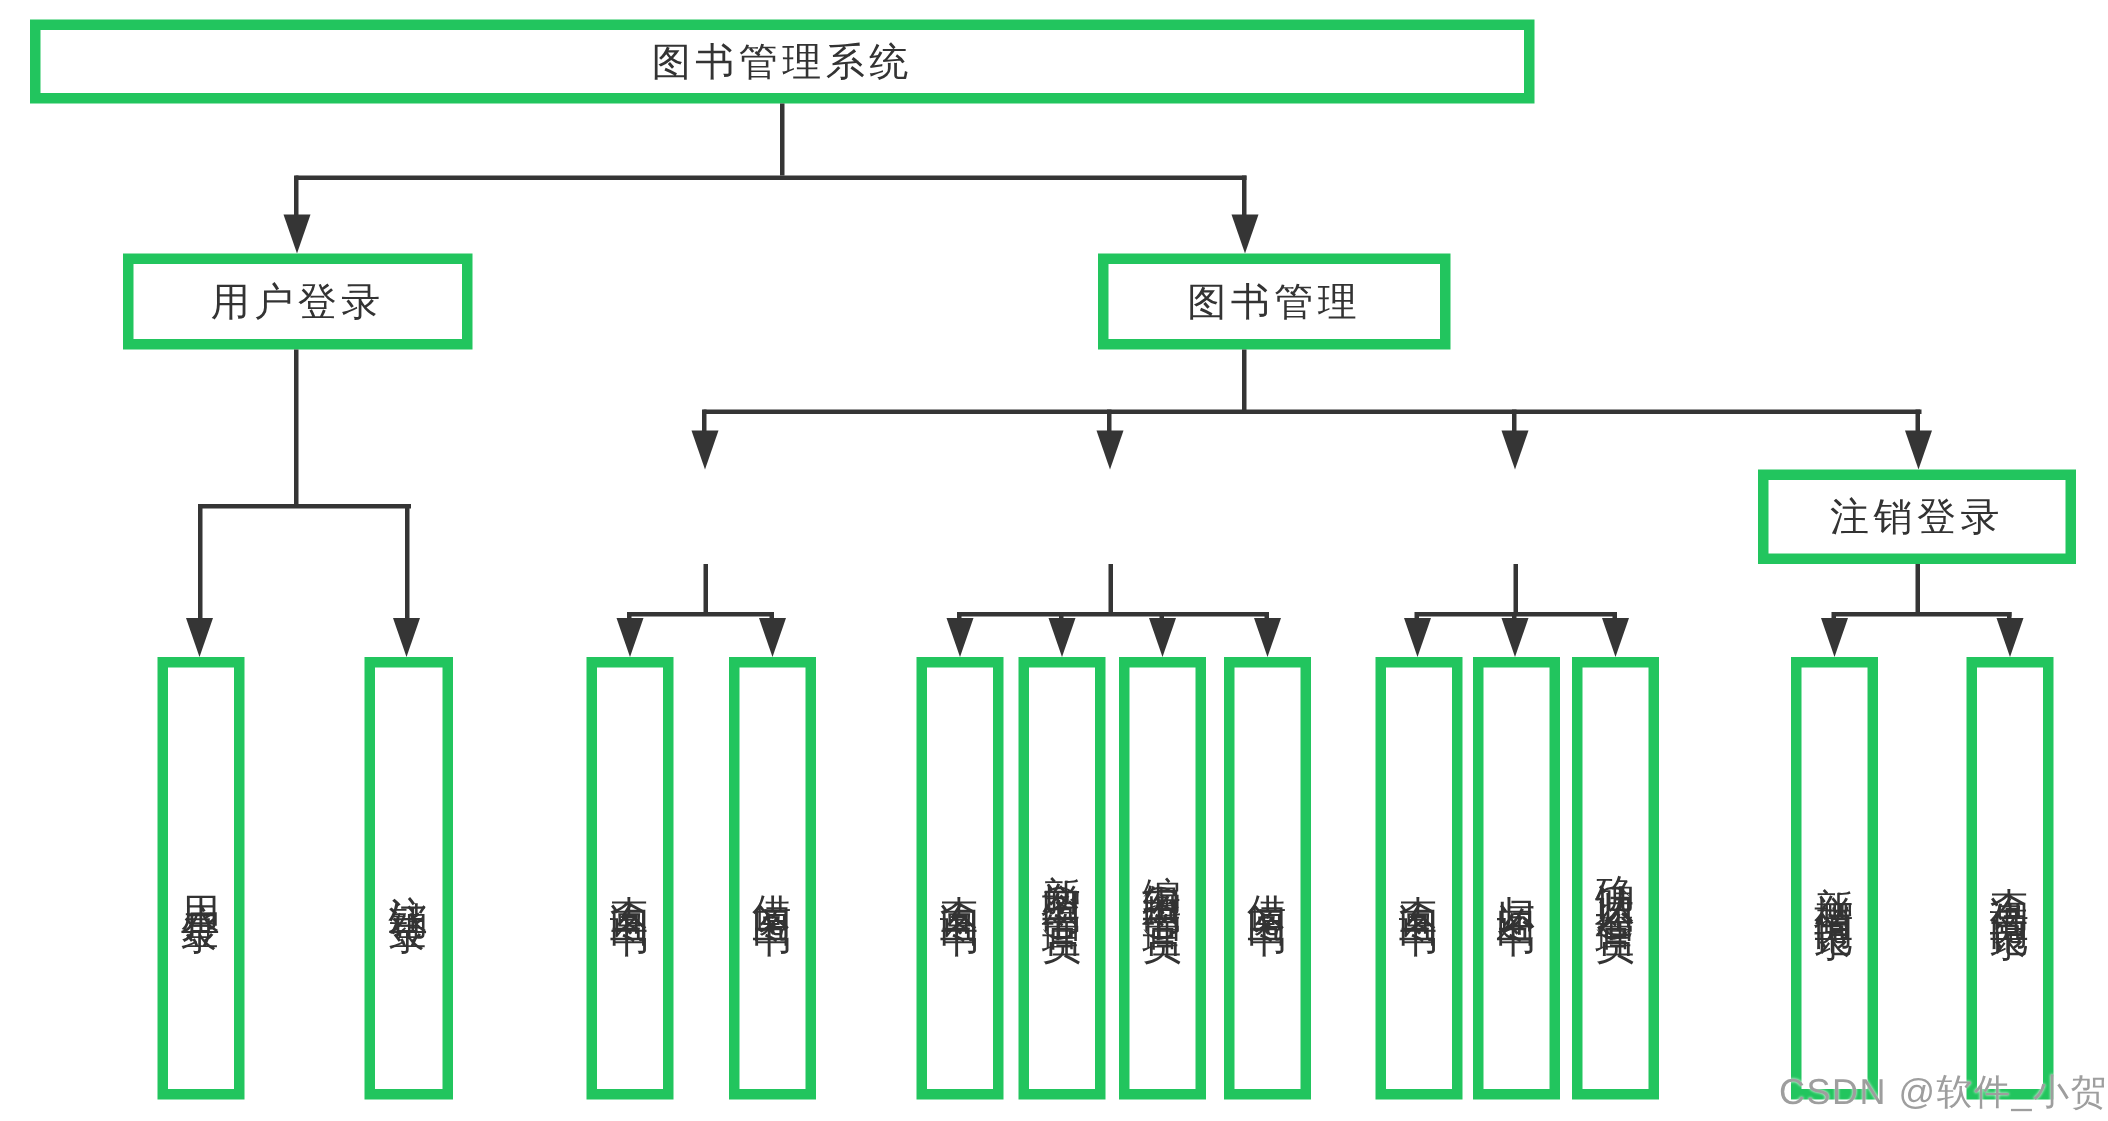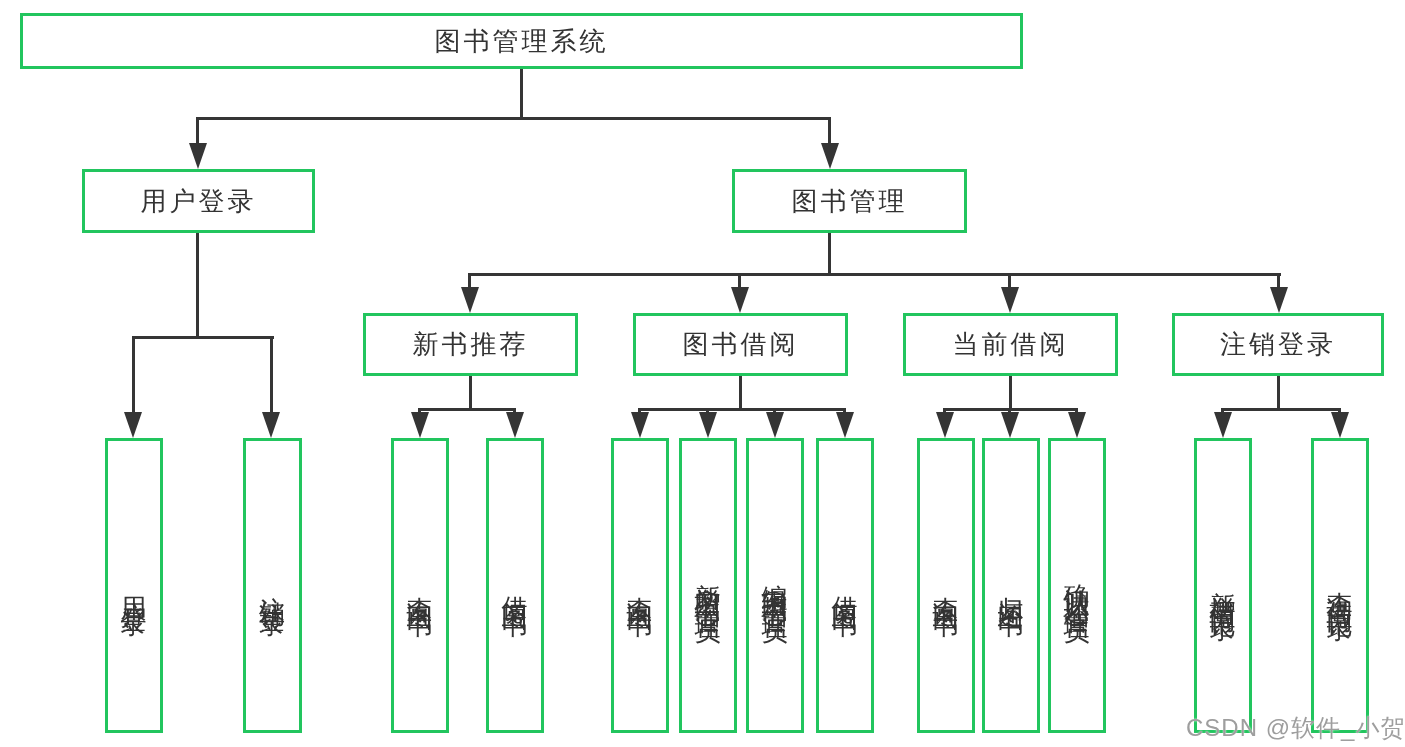--- a/index.html
+++ b/index.html
@@ -1,21 +1,21 @@
 <!DOCTYPE html>
 <html><head>
 <meta charset="utf-8">
 <style>
   html,body{margin:0;padding:0;background:#fff;}
   .canvas{
     position:relative;width:1405px;height:747px;background:#ffffff;
     font-family:"Liberation Sans","DejaVu Sans",sans-serif;overflow:hidden;
   }
   .box{
-    position:absolute;box-sizing:border-box;border:3px solid #22c55e;background:#ffffff;
+    position:absolute;box-sizing:border-box;border:7px solid #22c55e;background:#ffffff;
     display:flex;align-items:center;justify-content:center;color:#333333;
   }
   .hbox{font-size:26px;letter-spacing:3px;}
   .vbox{
     writing-mode:vertical-rl;font-size:26px;letter-spacing:5px;line-height:1;
   }
   .vl{position:absolute;width:3px;background:#353535;}
   .hl{position:absolute;height:3px;background:#353535;}
   .arw{
     position:absolute;width:0;height:0;
@@ -55,23 +55,20 @@
   <div class="hl" style="left:469px;top:273px;width:812px;"></div>
   <div class="vl" style="left:468px;top:273px;height:17px;"></div>
   <div class="arw" style="left:461px;top:287px;"></div>
   <div class="vl" style="left:738px;top:273px;height:17px;"></div>
   <div class="arw" style="left:731px;top:287px;"></div>
   <div class="vl" style="left:1008px;top:273px;height:17px;"></div>
   <div class="arw" style="left:1001px;top:287px;"></div>
   <div class="vl" style="left:1277px;top:273px;height:17px;"></div>
   <div class="arw" style="left:1270px;top:287px;"></div>
 
-  <div class="box hbox" style="left:363px;top:313px;width:215px;height:63px;">新书推荐</div>
-  <div class="box hbox" style="left:633px;top:313px;width:215px;height:63px;">图书借阅</div>
-  <div class="box hbox" style="left:903px;top:313px;width:215px;height:63px;">当前借阅</div>
   <div class="box hbox" style="left:1172px;top:313px;width:212px;height:63px;">注销登录</div>
 
   <div class="vl" style="left:469px;top:376px;height:34px;"></div>
   <div class="hl" style="left:419px;top:408px;width:97px;"></div>
   <div class="vl" style="left:418px;top:408px;height:8px;"></div>
   <div class="arw" style="left:411px;top:412px;"></div>
   <div class="vl" style="left:513px;top:408px;height:8px;"></div>
   <div class="arw" style="left:506px;top:412px;"></div>
 
   <div class="vl" style="left:739px;top:376px;height:34px;"></div>

